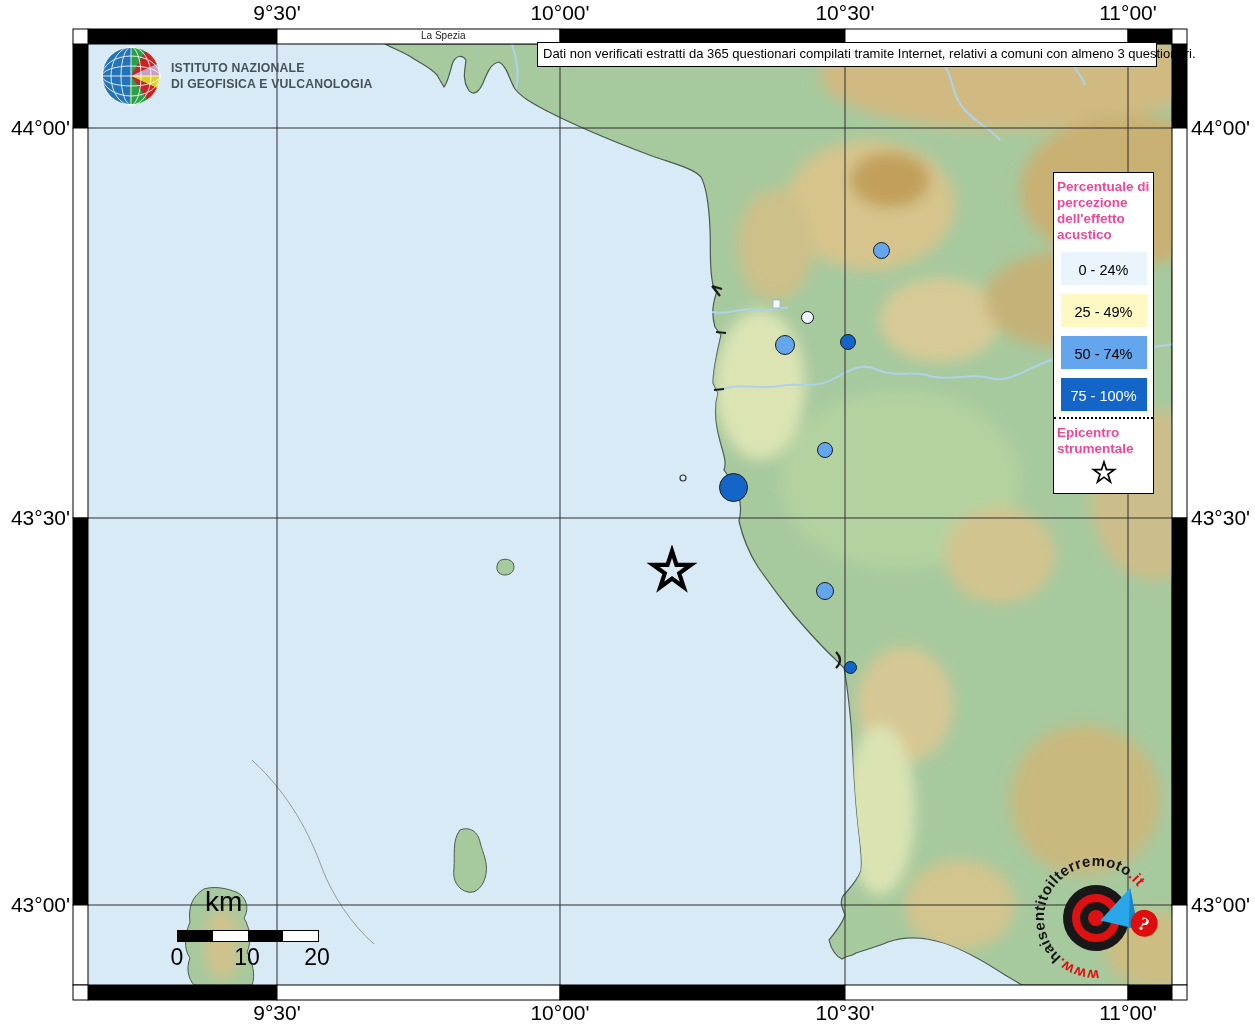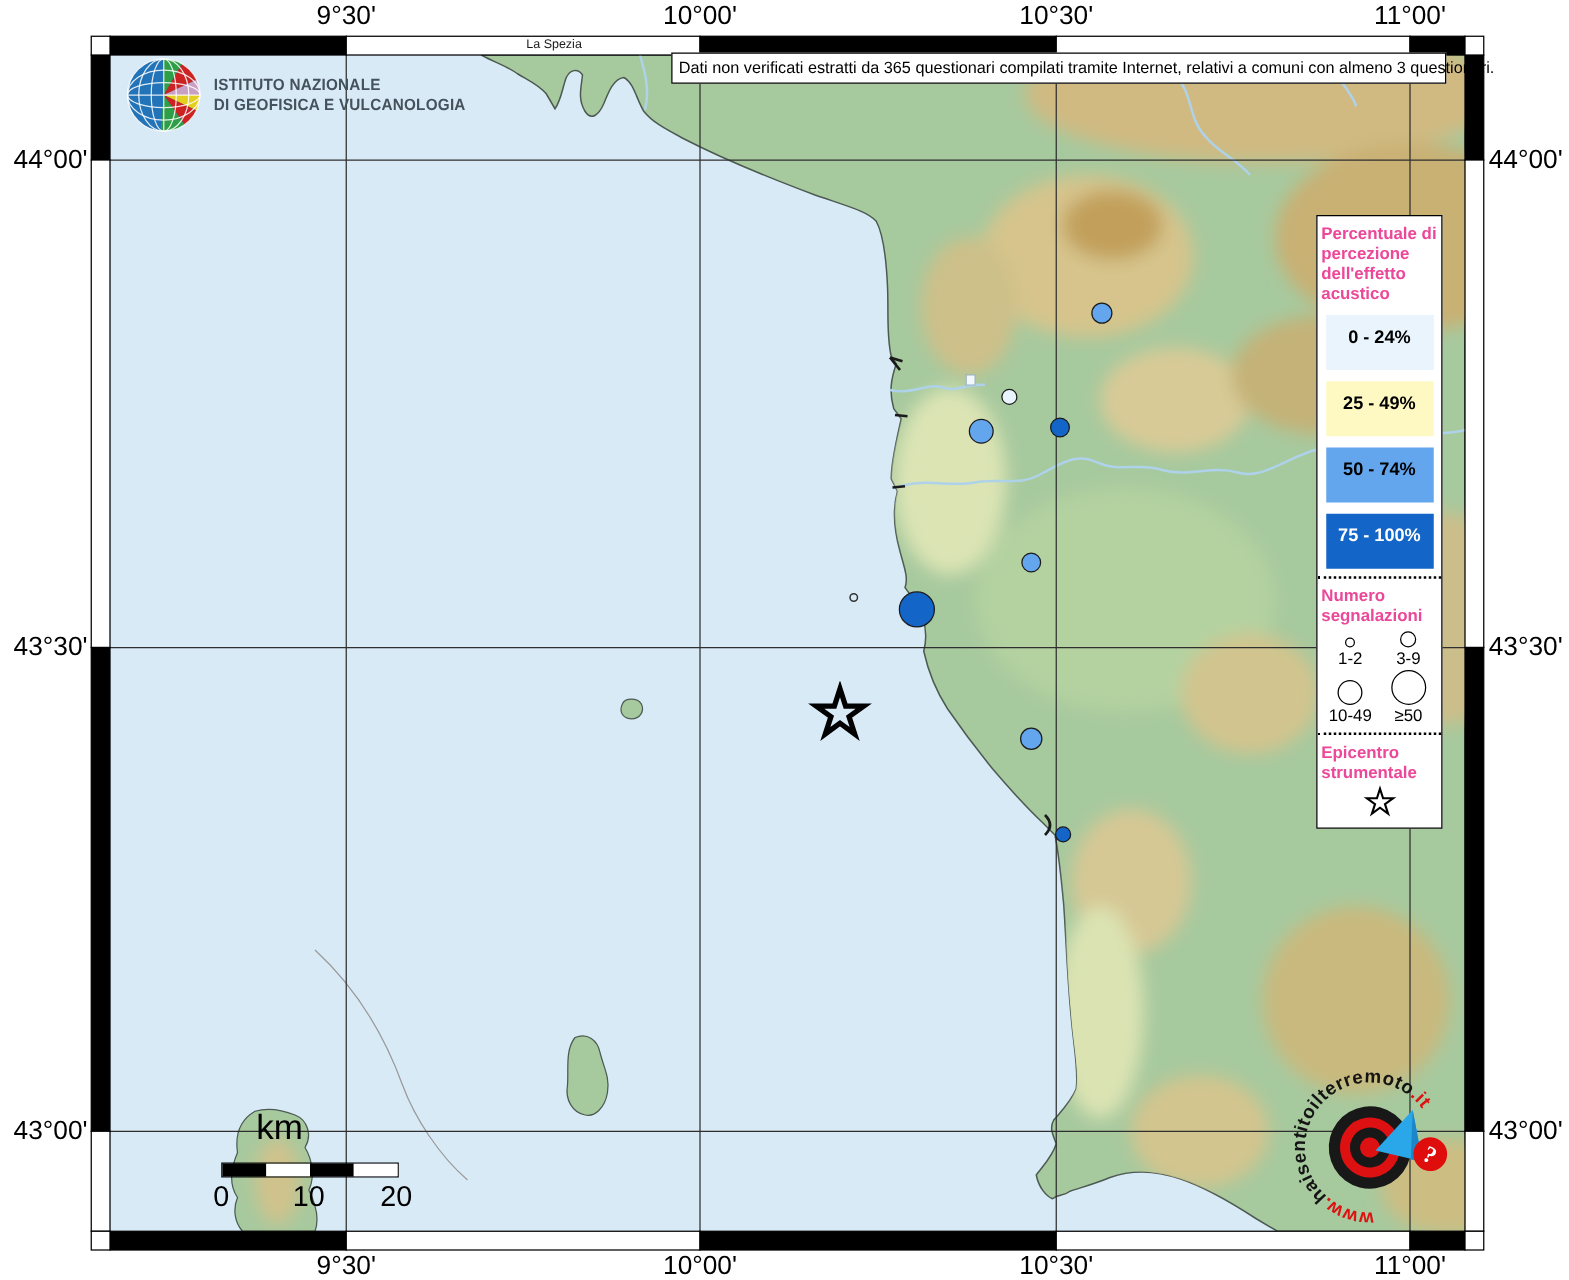--- a/index.html
+++ b/index.html
@@ -25,22 +25,22 @@
   #ingv{position:absolute;left:100px;top:45px;display:flex;align-items:center;}
   #ingv-text{margin-left:9px;color:#45525c;font-weight:bold;font-size:13px;line-height:16px;
              letter-spacing:.2px;transform:scaleX(.94);transform-origin:left center;white-space:nowrap;}
 
   
   #legend{position:absolute;left:1053px;top:172px;width:101px;background:#fff;
           border:1px solid #000;box-sizing:border-box;}
   .legend-section{padding:6px 3px;}
   .legend-section + .legend-section{border-top:2px dotted #000;}
   .legend-title{font-weight:bold;font-size:13.5px;text-align:left;line-height:16px;color:#ec4899;}
-  .swatch{width:86px;height:44px;margin:9px auto 0 auto;text-align:center;
-          font-weight:bold;font-size:14.5px;line-height:36px;color:#000;}
+  .swatch{width:86px;height:33px;margin:9px auto 0 auto;text-align:center;
+          font-weight:normal;font-size:14.5px;line-height:36px;color:#000;}
   #count-grid{display:grid;grid-template-columns:1fr 1fr;margin-top:4px;row-gap:2px;}
   .count-cell{display:flex;flex-direction:column;align-items:center;justify-content:flex-end;}
   .count-circle{border:1.6px solid #000;border-radius:50%;background:#fff;box-sizing:border-box;}
   .count-label{font-size:13.5px;color:#000;margin-top:1px;}
   #epicenter-glyph{display:block;margin:2px auto 0 auto;}
 
   
   #scale-unit{position:absolute;left:205px;top:886px;font-size:28px;color:#000;}
   #scale-bar{position:absolute;left:177px;top:930px;width:140px;height:10px;
              border:1px solid #000;box-sizing:content-box;display:flex;}
@@ -214,41 +214,20 @@
     <div class="info-line">Dati non verificati estratti da 365 questionari compilati tramite Internet, relativi a comuni con almeno 3 questionari.</div>
   </div>
 
   <div id="legend">
     <div class="legend-section">
       <div class="legend-title">Percentuale di percezione dell'effetto acustico</div>
       <div class="swatch" style="background: rgb(233, 244, 252); color: rgb(0, 0, 0);">0 - 24%</div>
       <div class="swatch" style="background: #fef9c3; color: rgb(0, 0, 0);">25 - 49%</div>
       <div class="swatch" style="background: rgb(100, 166, 238); color: rgb(0, 0, 0);">50 - 74%</div>
       <div class="swatch" style="background: rgb(19, 101, 200); color: rgb(255, 255, 255);">75 - 100%</div>
-    </div>
-    <div class="legend-section">
-      <div class="legend-title">Numero segnalazioni</div>
-      <div id="count-grid">
-        <div class="count-cell">
-          <div class="count-circle" style="width: 8px; height: 8px;"></div>
-          <div class="count-label">1-2</div>
-        </div>
-        <div class="count-cell">
-          <div class="count-circle" style="width: 13px; height: 13px;"></div>
-          <div class="count-label">3-9</div>
-        </div>
-        <div class="count-cell">
-          <div class="count-circle" style="width: 20px; height: 20px;"></div>
-          <div class="count-label">10-49</div>
-        </div>
-        <div class="count-cell">
-          <div class="count-circle" style="width: 28px; height: 28px;"></div>
-          <div class="count-label">≥50</div>
-        </div>
-      </div>
     </div>
     <div class="legend-section">
       <div class="legend-title">Epicentro strumentale</div>
       <svg id="epicenter-glyph" width="28" height="28" viewBox="-14 -14 28 28">
         <path d="M0,-11 L2.46,-3.38 L10.46,-3.4 L3.98,1.29 L6.47,8.9 L0,4.18 L-6.47,8.9 L-3.98,1.29 L-10.46,-3.4 L-2.46,-3.38 Z" fill="none" stroke="#000" stroke-width="1.7"></path>
       </svg>
     </div>
   </div>
 
   <div id="scale-unit">km</div>

